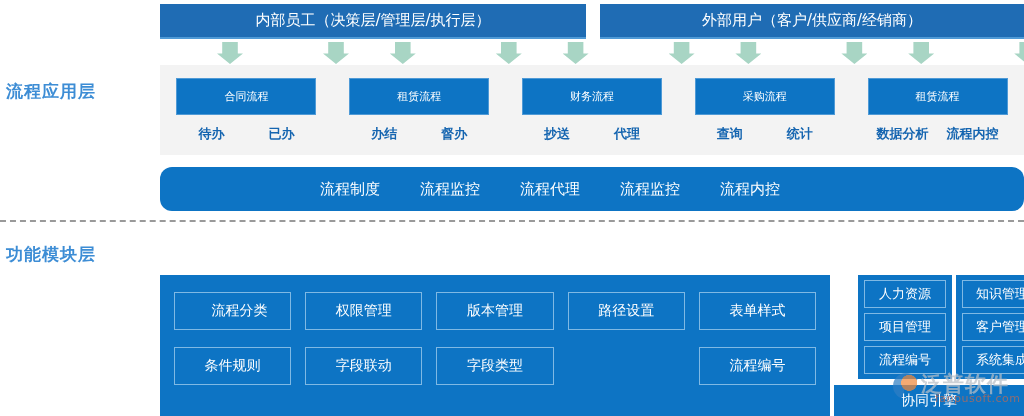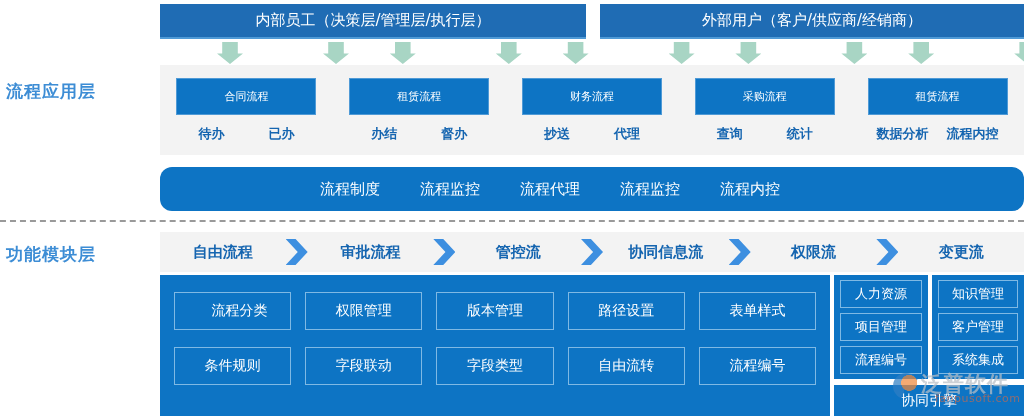--- a/index.html
+++ b/index.html
@@ -109,21 +109,21 @@
     color:#ffffff;font-size:14px;
     display:flex;align-items:center;justify-content:center;
     white-space:nowrap;
   }
 
   
   .side-panel{
     position:absolute;top:275px;height:104px;
     background:#0d74c4;
     padding:5px 6px;box-sizing:border-box;
-    display:flex;flex-direction:column;justify-content:space-between;
+    display:flex;flex-direction:column;justify-content:space-between;margin-left:24px;
   }
   #side-panel-a{left:834px;width:94px;}
   #side-panel-b{left:932px;width:92px;}
   .side-cell{
     height:28px;
     border:1px solid #7fb9e4;
     box-sizing:border-box;
     color:#ffffff;font-size:13px;
     display:flex;align-items:center;justify-content:center;
     white-space:nowrap;
@@ -220,44 +220,30 @@
   <div class="gov-band" id="gov-band">
       <div class="gov-item">流程制度</div>
       <div class="gov-item">流程监控</div>
       <div class="gov-item">流程代理</div>
       <div class="gov-item">流程监控</div>
       <div class="gov-item">流程内控</div>
     </div>
 
   <div class="divider"></div>
 
-  <div class="flow-band" id="flow-band">
-      <div class="flow-step">自由流程</div>
-      <div class="chevron"></div>
-      <div class="flow-step">审批流程</div>
-      <div class="chevron"></div>
-      <div class="flow-step">管控流</div>
-      <div class="chevron"></div>
-      <div class="flow-step">协同信息流</div>
-      <div class="chevron"></div>
-      <div class="flow-step">权限流</div>
-      <div class="chevron"></div>
-      <div class="flow-step">变更流</div>
-    </div>
 
   <div class="mod-panel" id="mod-panel">
       <div class="mod-cell" style="left: 14px; width: 117.2px; top: 17px; padding-left: 14px;">流程分类</div>
       <div class="mod-cell" style="left: 145.2px; width: 117.2px; top: 17px;">权限管理</div>
       <div class="mod-cell" style="left: 276.4px; width: 117.2px; top: 17px;">版本管理</div>
       <div class="mod-cell" style="left: 407.6px; width: 117.2px; top: 17px;">路径设置</div>
       <div class="mod-cell" style="left: 538.8px; width: 117.2px; top: 17px;">表单样式</div>
       <div class="mod-cell" style="left: 14px; width: 117.2px; top: 72px;">条件规则</div>
       <div class="mod-cell" style="left: 145.2px; width: 117.2px; top: 72px;">字段联动</div>
       <div class="mod-cell" style="left: 276.4px; width: 117.2px; top: 72px;">字段类型</div>
-      <div class="mod-cell" style="left: 407.6px; width: 117.2px; top: 72px;">自由流转</div>
       <div class="mod-cell" style="left: 538.8px; width: 117.2px; top: 72px;">流程编号</div>
     </div>
 
   <div class="side-panel" id="side-panel-a">
       <div class="side-cell">人力资源</div>
       <div class="side-cell">项目管理</div>
       <div class="side-cell">流程编号</div>
     </div>
   <div class="side-panel" id="side-panel-b">
       <div class="side-cell">知识管理</div>

